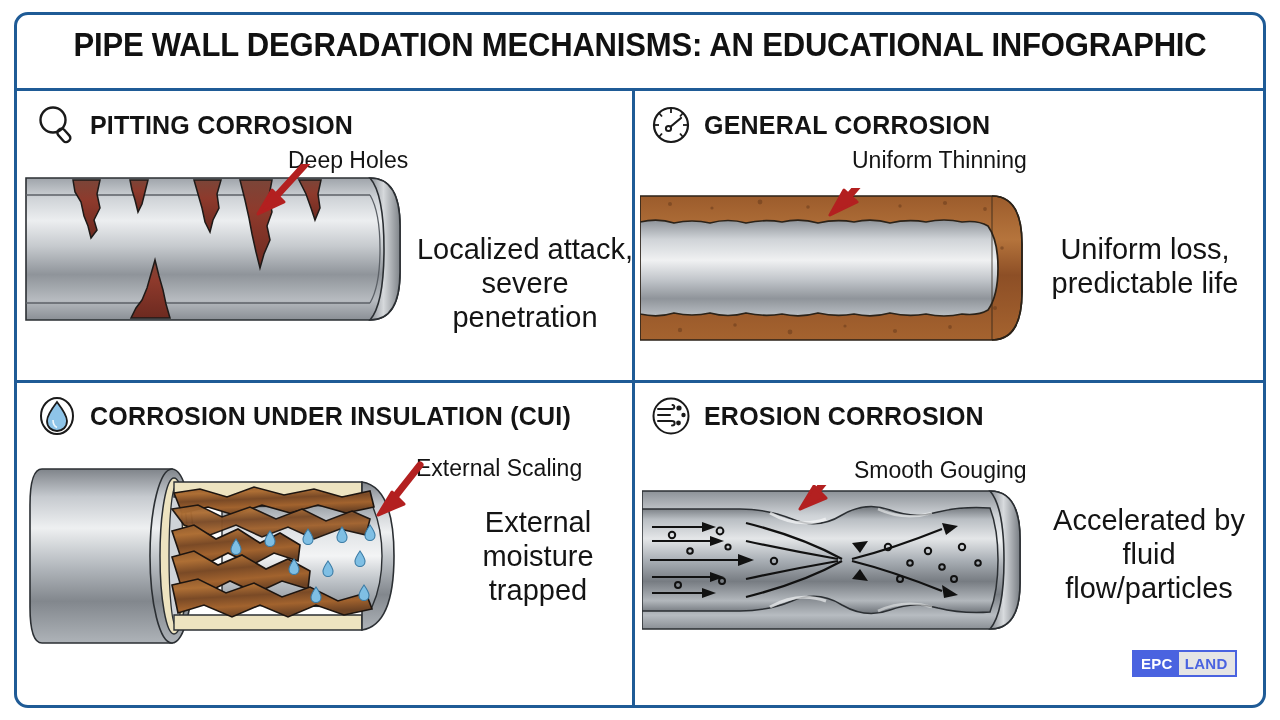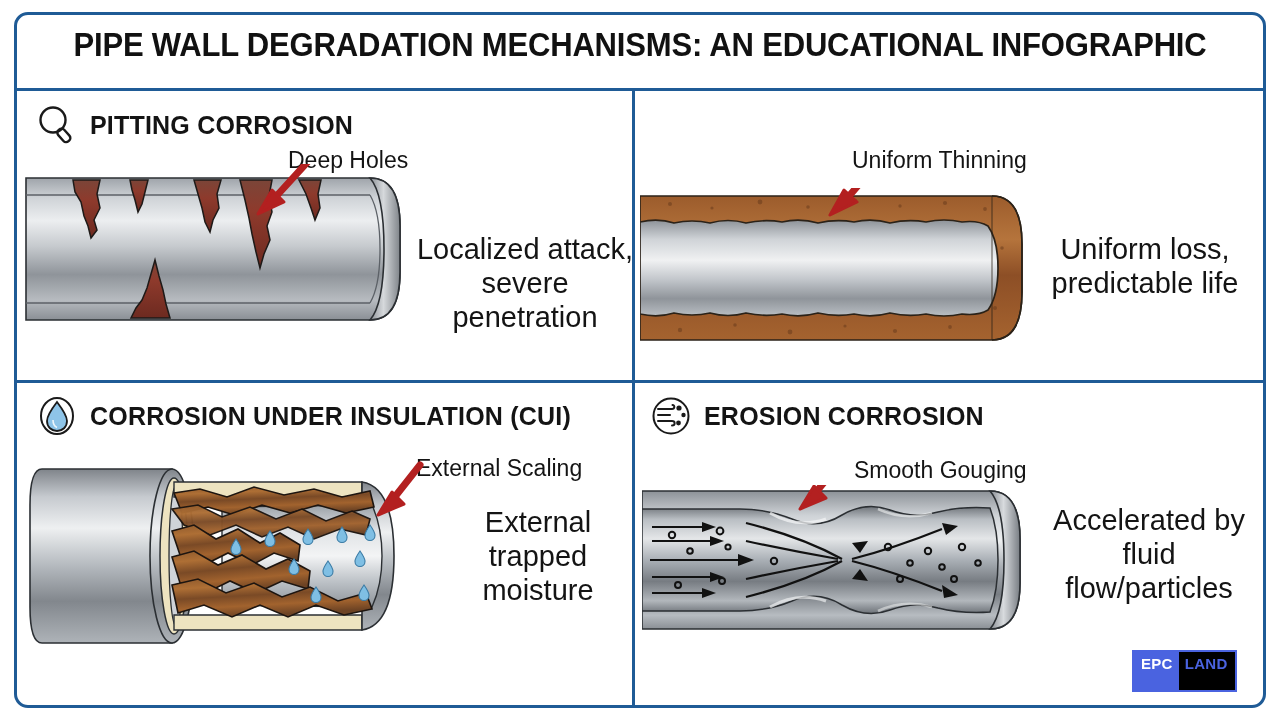--- a/index.html
+++ b/index.html
@@ -22,21 +22,21 @@
 
   .hdr{position:absolute;display:flex;align-items:center;gap:10px;}
   .hdr .ttl{font-weight:bold;font-size:25px;color:#141414;white-space:nowrap;font-family:"Liberation Sans Narrow","Liberation Sans",sans-serif;letter-spacing:0.2px;}
   .hdr-icon{width:46px;height:46px;flex:0 0 46px;}
 
   .callout{position:absolute;font-size:23px;color:#141414;white-space:nowrap;font-family:"Liberation Sans Narrow","Liberation Sans",sans-serif;}
   .desc{position:absolute;font-size:29px;line-height:1.18;color:#141414;text-align:center;font-family:"Liberation Sans Narrow","Liberation Sans",sans-serif;}
 
   .logo{position:absolute;left:1132px;top:650px;display:flex;border:2px solid #4a63e0;}
   .logo .a{background:#4a63e0;color:#fff;font-weight:bold;font-size:15px;padding:3px 6px 3px 7px;letter-spacing:0.3px;}
-  .logo .b{background:#000000;color:#4a63e0;font-weight:bold;font-size:15px;padding:3px 7px 18px 6px;letter-spacing:0.3px;}
+  .logo .b{background:#e5e5e5;color:#4a63e0;font-weight:bold;font-size:15px;padding:3px 7px 3px 6px;letter-spacing:0.3px;}
 
   svg{display:block;}
 </style>
 </head>
 <body>
 
 <div id="poster">
   <div class="frame"></div>
 
   <div class="title">PIPE WALL DEGRADATION MECHANISMS: AN EDUCATIONAL INFOGRAPHIC</div>
@@ -108,20 +108,39 @@
       </g>
     </svg>
 
     <div class="desc" style="left:396px;top:140px;width:222px;">
       <div>Localized attack,</div>
       <div>severe penetration</div>
     </div>
   </div>
 
   <div class="quad q-tr">
+    <div class="hdr" style="left:10px;top:10px;">
+      <span class="hdr-icon">
+        <svg viewBox="0 0 46 46" width="46" height="46">
+          <circle cx="23" cy="23" r="17" fill="none" stroke="#1a1a1a" stroke-width="2.2"></circle>
+          <g stroke="#1a1a1a" stroke-width="1.8">
+            <line x1="23" y1="6" x2="23" y2="11"></line>
+            <line x1="35" y1="11" x2="32" y2="14.5"></line>
+            <line x1="40" y1="23" x2="35" y2="23"></line>
+            <line x1="11" y1="11" x2="14" y2="14.5"></line>
+            <line x1="6" y1="23" x2="11" y2="23"></line>
+            <line x1="11" y1="35" x2="14" y2="31.5"></line>
+            <line x1="35" y1="35" x2="32" y2="31.5"></line>
+          </g>
+          <line x1="21" y1="26" x2="33" y2="16" stroke="#1a1a1a" stroke-width="2.2" stroke-linecap="round"></line>
+          <circle cx="20.5" cy="26.5" r="2.6" fill="#fff" stroke="#1a1a1a" stroke-width="2"></circle>
+        </svg>
+      </span>
+      <span class="ttl">GENERAL CORROSION</span>
+    </div>
 
     <div class="callout" style="left:214px;top:55px;">Uniform Thinning</div>
 
     <svg style="position:absolute;left:2px;top:96px;" width="400" height="160" viewBox="0 0 400 160">
       <defs>
         <linearGradient id="boreGrad" x1="0" y1="0" x2="0" y2="1">
           <stop offset="0%" stop-color="#8d9298"></stop>
           <stop offset="20%" stop-color="#cfd3d7"></stop>
           <stop offset="42%" stop-color="#f0f1f2"></stop>
           <stop offset="62%" stop-color="#c2c6cb"></stop>
@@ -249,22 +268,22 @@
       </g>
 
       <g>
         <path d="M398 18 L368 56" stroke="#b32020" stroke-width="7" stroke-linecap="round"></path>
         <path d="M356 68 L382 57 L370 45 Z" fill="#b32020" stroke="#b32020" stroke-width="3" stroke-linejoin="round"></path>
       </g>
     </svg>
 
     <div class="desc" style="left:420px;top:120px;width:200px;">
       <div>External</div>
+      <div>moisture</div>
       <div>trapped</div>
-      <div>moisture</div>
     </div>
   </div>
 
   <div class="quad q-br">
     <div class="hdr" style="left:10px;top:8px;justify-content:flex-end;">
       <span class="hdr-icon">
         <svg viewBox="0 0 46 46" width="46" height="46">
           <circle cx="23" cy="23" r="17.5" fill="none" stroke="#1a1a1a" stroke-width="2"></circle>
           <g fill="none" stroke="#1a1a1a" stroke-width="2" stroke-linecap="round">
             <path d="M10 16 L24 16 C27 16 27 12 24.5 12"></path>

